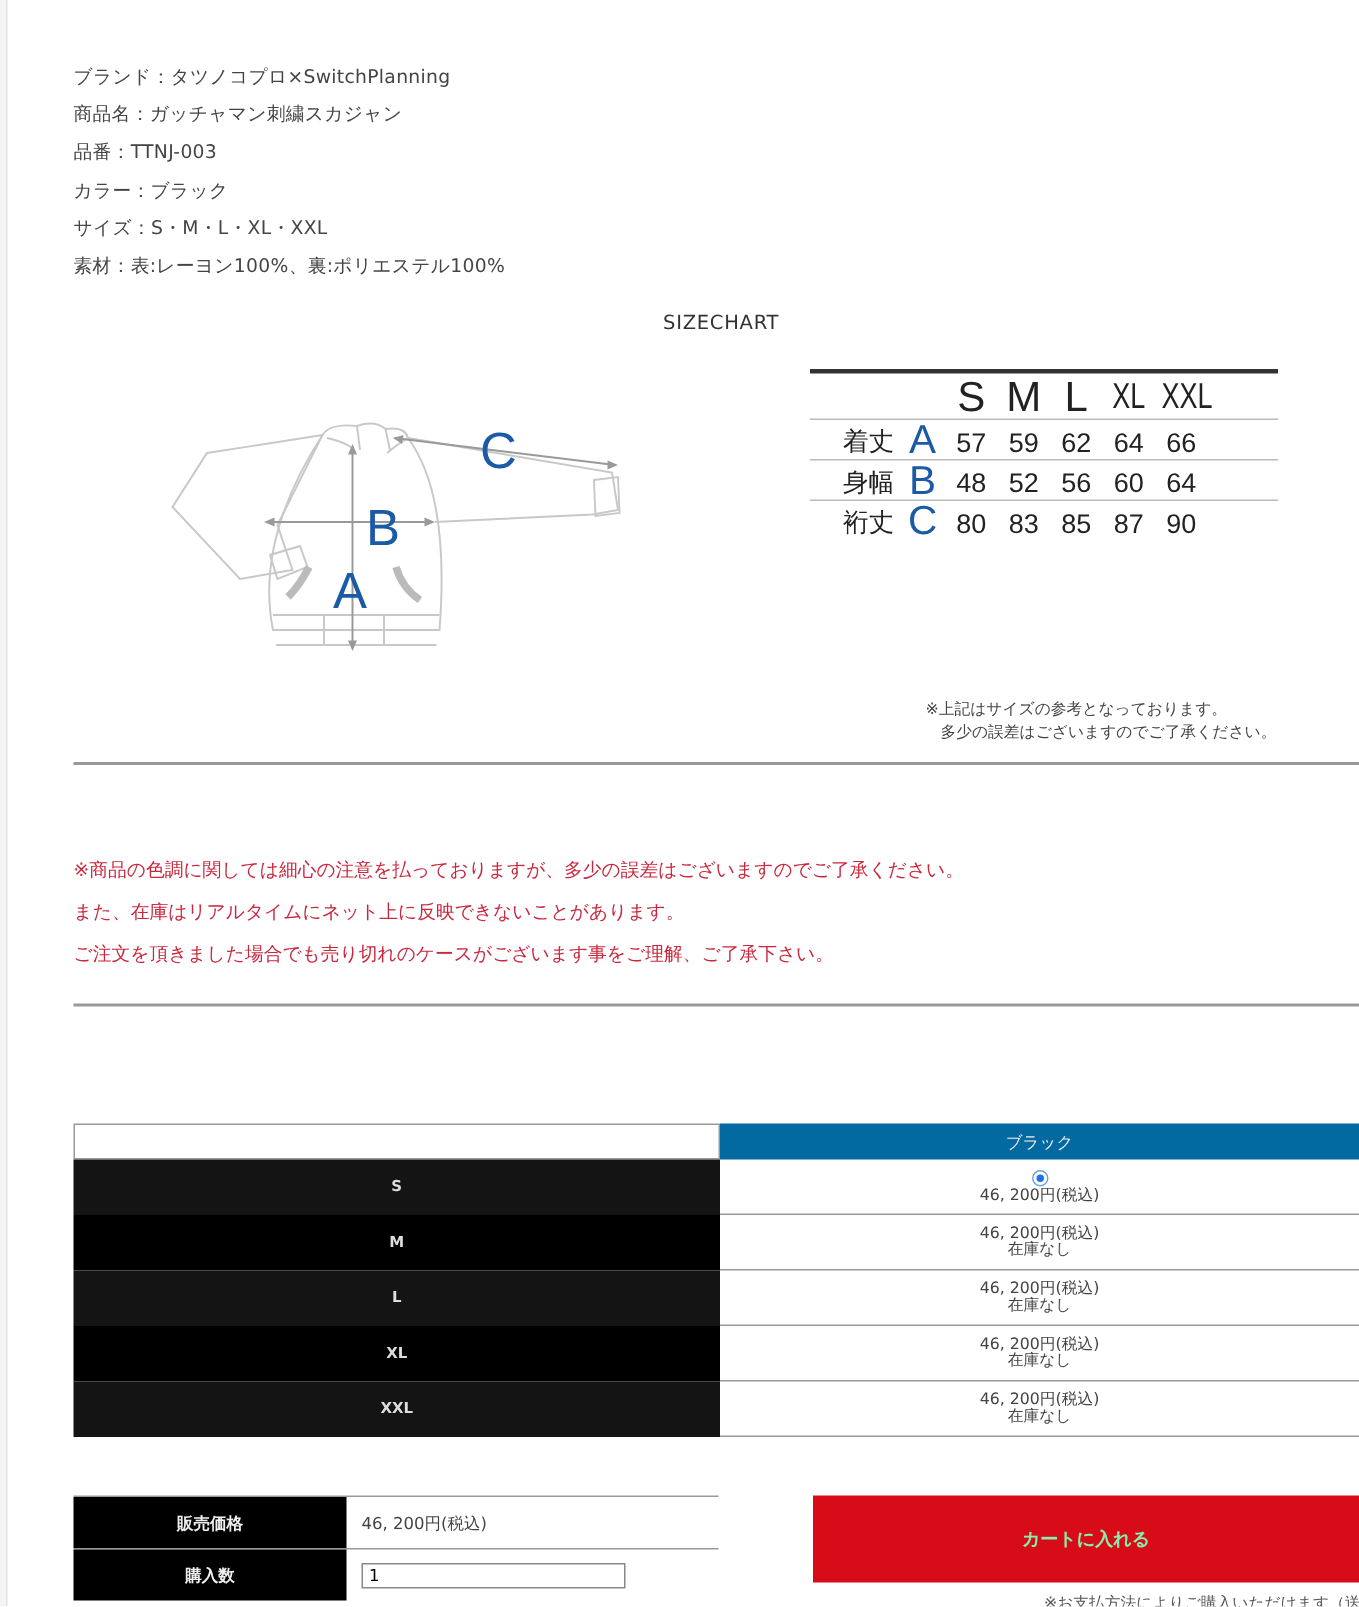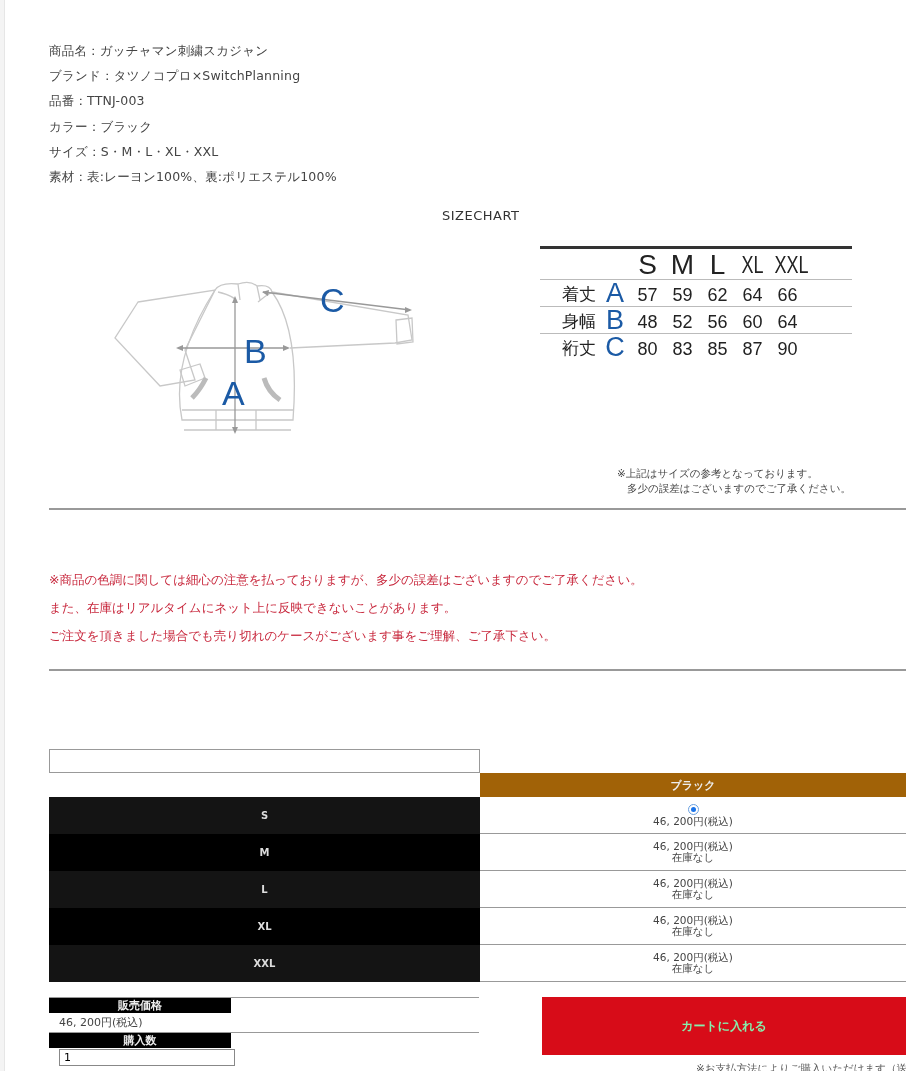--- a/index.html
+++ b/index.html
@@ -34,45 +34,45 @@
   .hr { position: absolute; left: 49px; width: 857px; height: 2px; background: #999; }
 
   .warn { position: absolute; left: 49px; top: 566px; font-size: 12.5px; line-height: 28px; color: #c8283d; white-space: nowrap; }
 
   
   .vt { position: absolute; left: 49px; top: 749px; width: 857px; border-collapse: collapse; }
   .vt-row { display: flex; }
   .vt-left { width: 431px; display: flex; align-items: center; justify-content: center; font-size: 10px; font-weight: bold; color: #ddd; }
   .vt-right { flex: 1; display: flex; flex-direction: column; align-items: center; justify-content: center; font-size: 10.5px; line-height: 11px; color: #444; border-bottom: 1px solid #999; }
   .vt-hdr .vt-left { background: #fff; border: 1px solid #999; box-sizing: border-box; height: 24px; }
-  .vt-hdr .vt-right { background: #a16207; color: #eee; height: 24px; font-weight: bold; font-size: 11px; border-bottom: none; margin-top: 24px; }
+  .vt-hdr .vt-right { background: #0369a1; color: #eee; height: 24px; font-weight: normal; font-size: 11px; border-bottom: none; }
   .vt-body { height: 37px; }
   .vt-body.dark .vt-left { background: #141414; }
   .vt-body.black .vt-left { background: #000; }
   .radio { width: 9px; height: 9px; border-radius: 50%; border: 1px solid #6aa0e0; background: #fff; position: relative; margin-bottom: 1px; }
   .radio::after { content: ""; position: absolute; left: 2px; top: 2px; width: 5px; height: 5px; border-radius: 50%; background: #1a73e8; }
 
   
   .pbox { position: absolute; left: 49px; top: 997px; width: 430px; }
-  .prow { display: flex; height: 34px; border-top: 1px solid #999; flex-direction: column; }
+  .prow { display: flex; height: 34px; border-top: 1px solid #999; }
   .plabel { width: 182px; background: #000; color: #eee; font-size: 11px; font-weight: bold; display: flex; align-items: center; justify-content: center; }
   .pval { flex: 1; display: flex; align-items: center; padding-left: 10px; font-size: 11px; color: #444; }
   .qty { width: 176px; height: 17px; border: 1px solid #888; font-size: 11px; padding: 0 4px; box-sizing: border-box; font-family: "DejaVu Sans", sans-serif; }
 
   .cart-btn { position: absolute; left: 542px; top: 997px; width: 364px; height: 58px; background: #d70c18; color: #86efac; border: none; font-size: 12px; font-weight: bold; display: flex; align-items: center; justify-content: center; font-family: Liberation Serif, serif; }
   .cut-text { position: absolute; left: 696px; top: 1062px; font-size: 10.5px; color: #555; white-space: nowrap; }
 </style>
 </head>
 <body>
 
 <div class="left-edge"></div>
 
 <div class="specs">
+  <div>ブランド：タツノコプロ×SwitchPlanning</div>
   <div>商品名：ガッチャマン刺繍スカジャン</div>
-  <div>ブランド：タツノコプロ×SwitchPlanning</div>
   <div>品番：TTNJ-003</div>
   <div>カラー：ブラック</div>
   <div>サイズ：S・M・L・XL・XXL</div>
   <div>素材：表:レーヨン100%、裏:ポリエステル100%</div>
 </div>
 
 <div class="sc-title">SIZECHART</div>
 
 <div class="diagram">
   <svg width="330" height="170" viewBox="0 0 330 170" fill="none" stroke="#c8c8c8" stroke-width="1.3">

